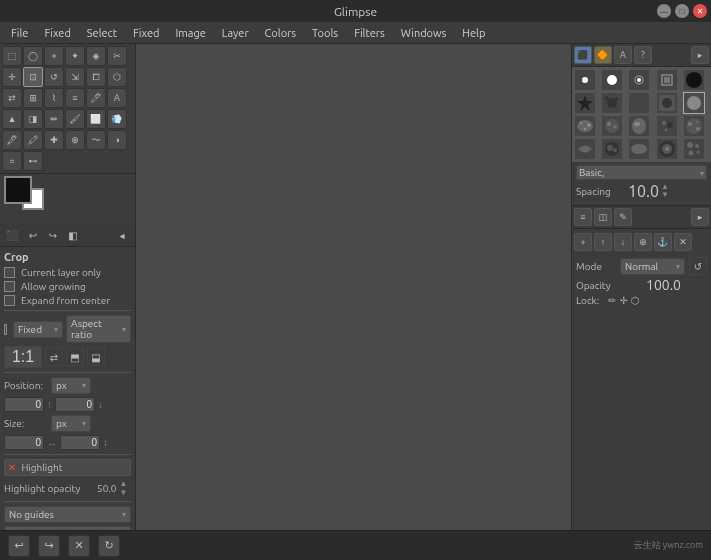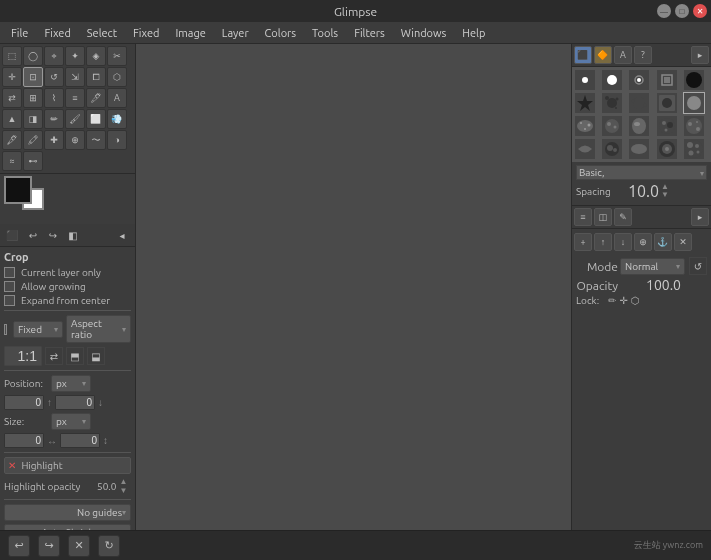--- a/index.html
+++ b/index.html
@@ -225,21 +225,20 @@
       padding: 2px 4px;
       border-radius: 2px;
       display: flex;
       align-items: center;
       justify-content: space-between;
       cursor: pointer;
       min-width: 60px;
     }
     .fake-select-wide {
       flex: 1;
-      justify-content: flex-end;
     }
     .highlight-row {
       display: flex;
       align-items: center;
       gap: 3px;
       background: #4a4a4a;
       border: 1px solid #555;
       padding: 2px 3px;
       border-radius: 2px;
       margin-bottom: 3px;
@@ -396,24 +395,23 @@
     #opacity-mode {
       padding: 2px 4px;
     }
     .opacity-row {
       display: flex;
       align-items: center;
       gap: 2px;
       margin-bottom: 2px;
     }
     .opacity-label {
-      font-size: 12px;
+      font-size: 10px;
       color: #bbb;
       min-width: 42px;
-      text-align: right;
     }
     .opacity-value {
       font-size: 14px;
       color: #ccc;
       text-align: center;
       flex: 1;
     }
     .lock-label {
       font-size: 10px;
       color: #bbb;
@@ -591,21 +589,21 @@
           <span>Fixed</span>
           <span class="expand-arrow">▾</span>
         </div>
         <div class="fake-select" style="min-width:65px;">
           <span>Aspect ratio</span>
           <span class="expand-arrow">▾</span>
         </div>
       </div>
 
       <div class="option-row" style="margin-top:3px;">
-        <input class="ratio-text fake-input" value="1:1" style="width: 38px; font-size: 14px; text-align: right;">
+        <input class="ratio-text fake-input" value="1:1" style="width: 38px; font-size: 16px;">
         <div class="mini-btn" style="border:1px solid #444;">⇄</div>
         <div class="mini-btn" style="border:1px solid #444;">⬒</div>
         <div class="mini-btn" style="border:1px solid #444;">⬓</div>
       </div>
 
       <div class="divider"></div>
 
       <div class="option-row">
         <span class="option-label" style="min-width:44px;">Position:</span>
         <div class="fake-select" style="min-width:40px;">

